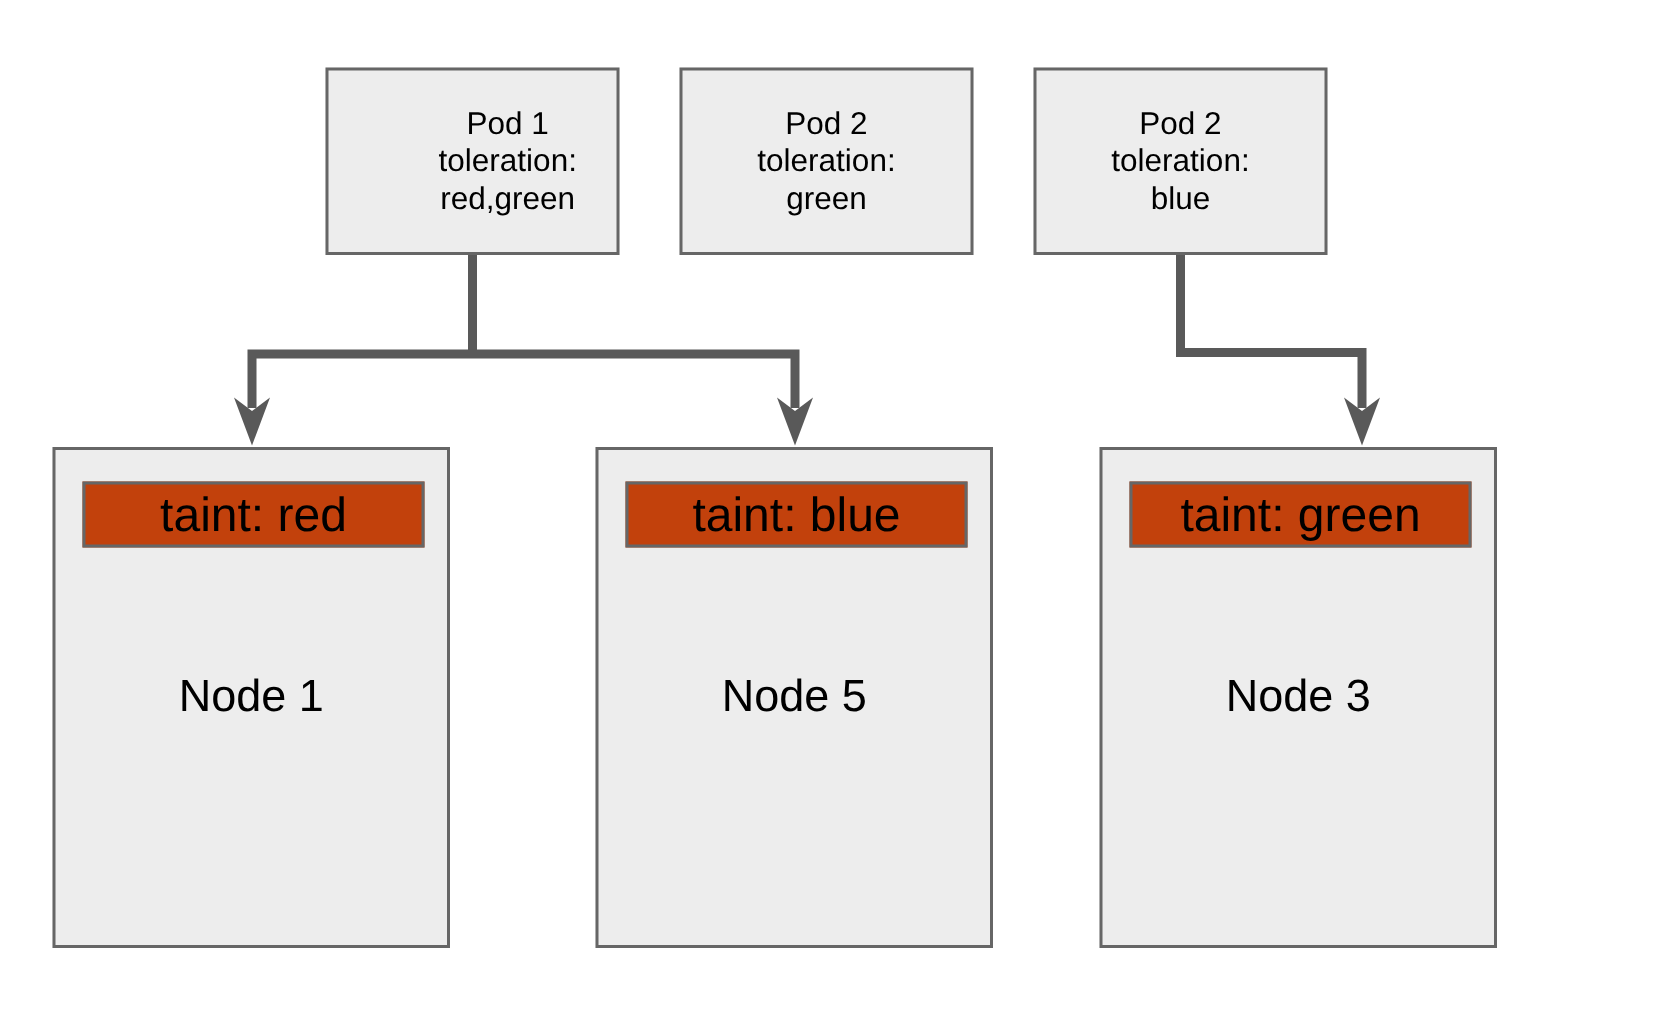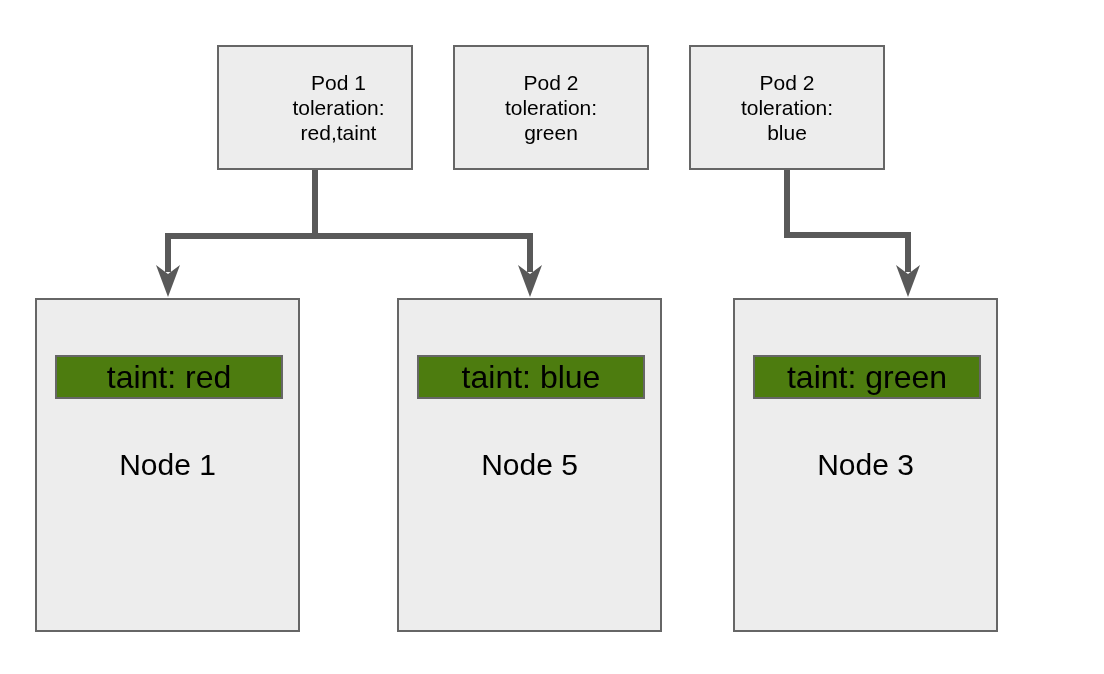--- a/index.html
+++ b/index.html
@@ -48,29 +48,28 @@
   }
   .node-1 { left: 35px; }
   .node-2 { left: 397px; padding-left: 40px; }
   .node-3 { left: 733px; }
   .taint {
     position: absolute;
     left: 18px;
     top: 21px;
     width: 228px;
     height: 44px;
-    background: #4d7c0f;
+    background: #c2410c;
     border: 2px solid #666666;
     box-sizing: border-box;
     display: flex;
     align-items: center;
     justify-content: center;
     font-size: 32px;
     white-space: nowrap;
-    margin-top: 34px;
   }
   .node-label {
     position: absolute;
     left: 0;
     top: 50%;
     transform: translateY(-50%);
     width: 100%;
     text-align: center;
     font-size: 30px;
   }
@@ -86,21 +85,21 @@
 </style>
 </head>
 <body>
 
 <div class="canvas">
 
   <div class="shape pod pod-1">
     <div class="pod-text">
       <div>Pod 1</div>
       <div>toleration:</div>
-      <div>red,taint</div>
+      <div>red,green</div>
     </div>
   </div>
 
   <div class="shape pod pod-2">
     <div class="pod-text">
       <div>Pod 2</div>
       <div>toleration:</div>
       <div>green</div>
     </div>
   </div>

